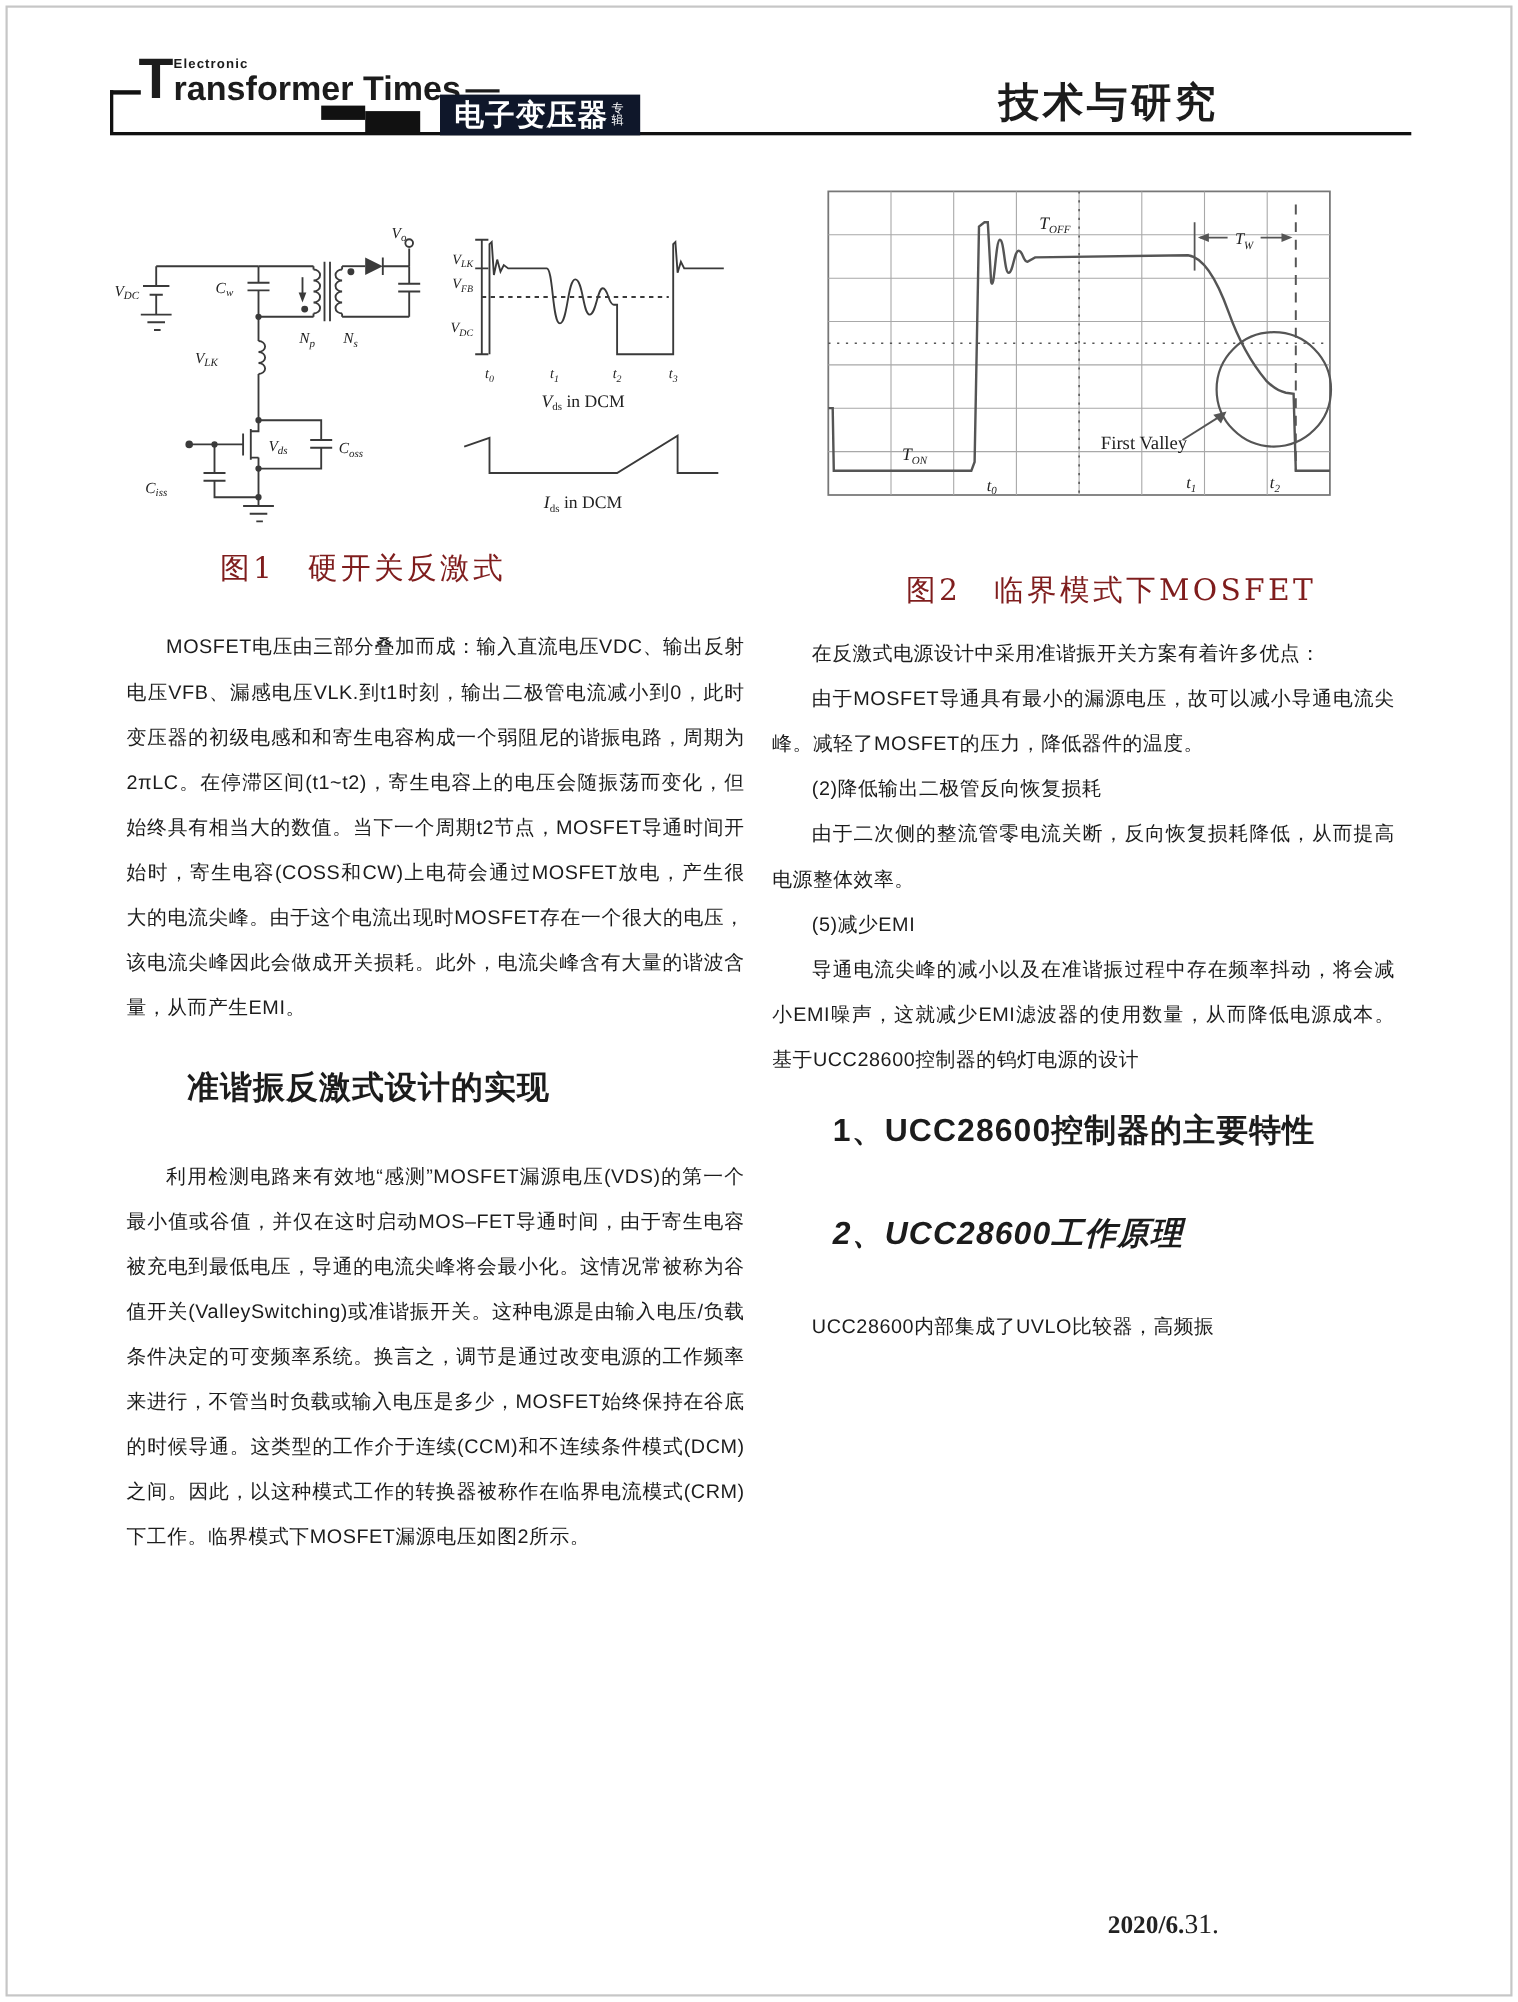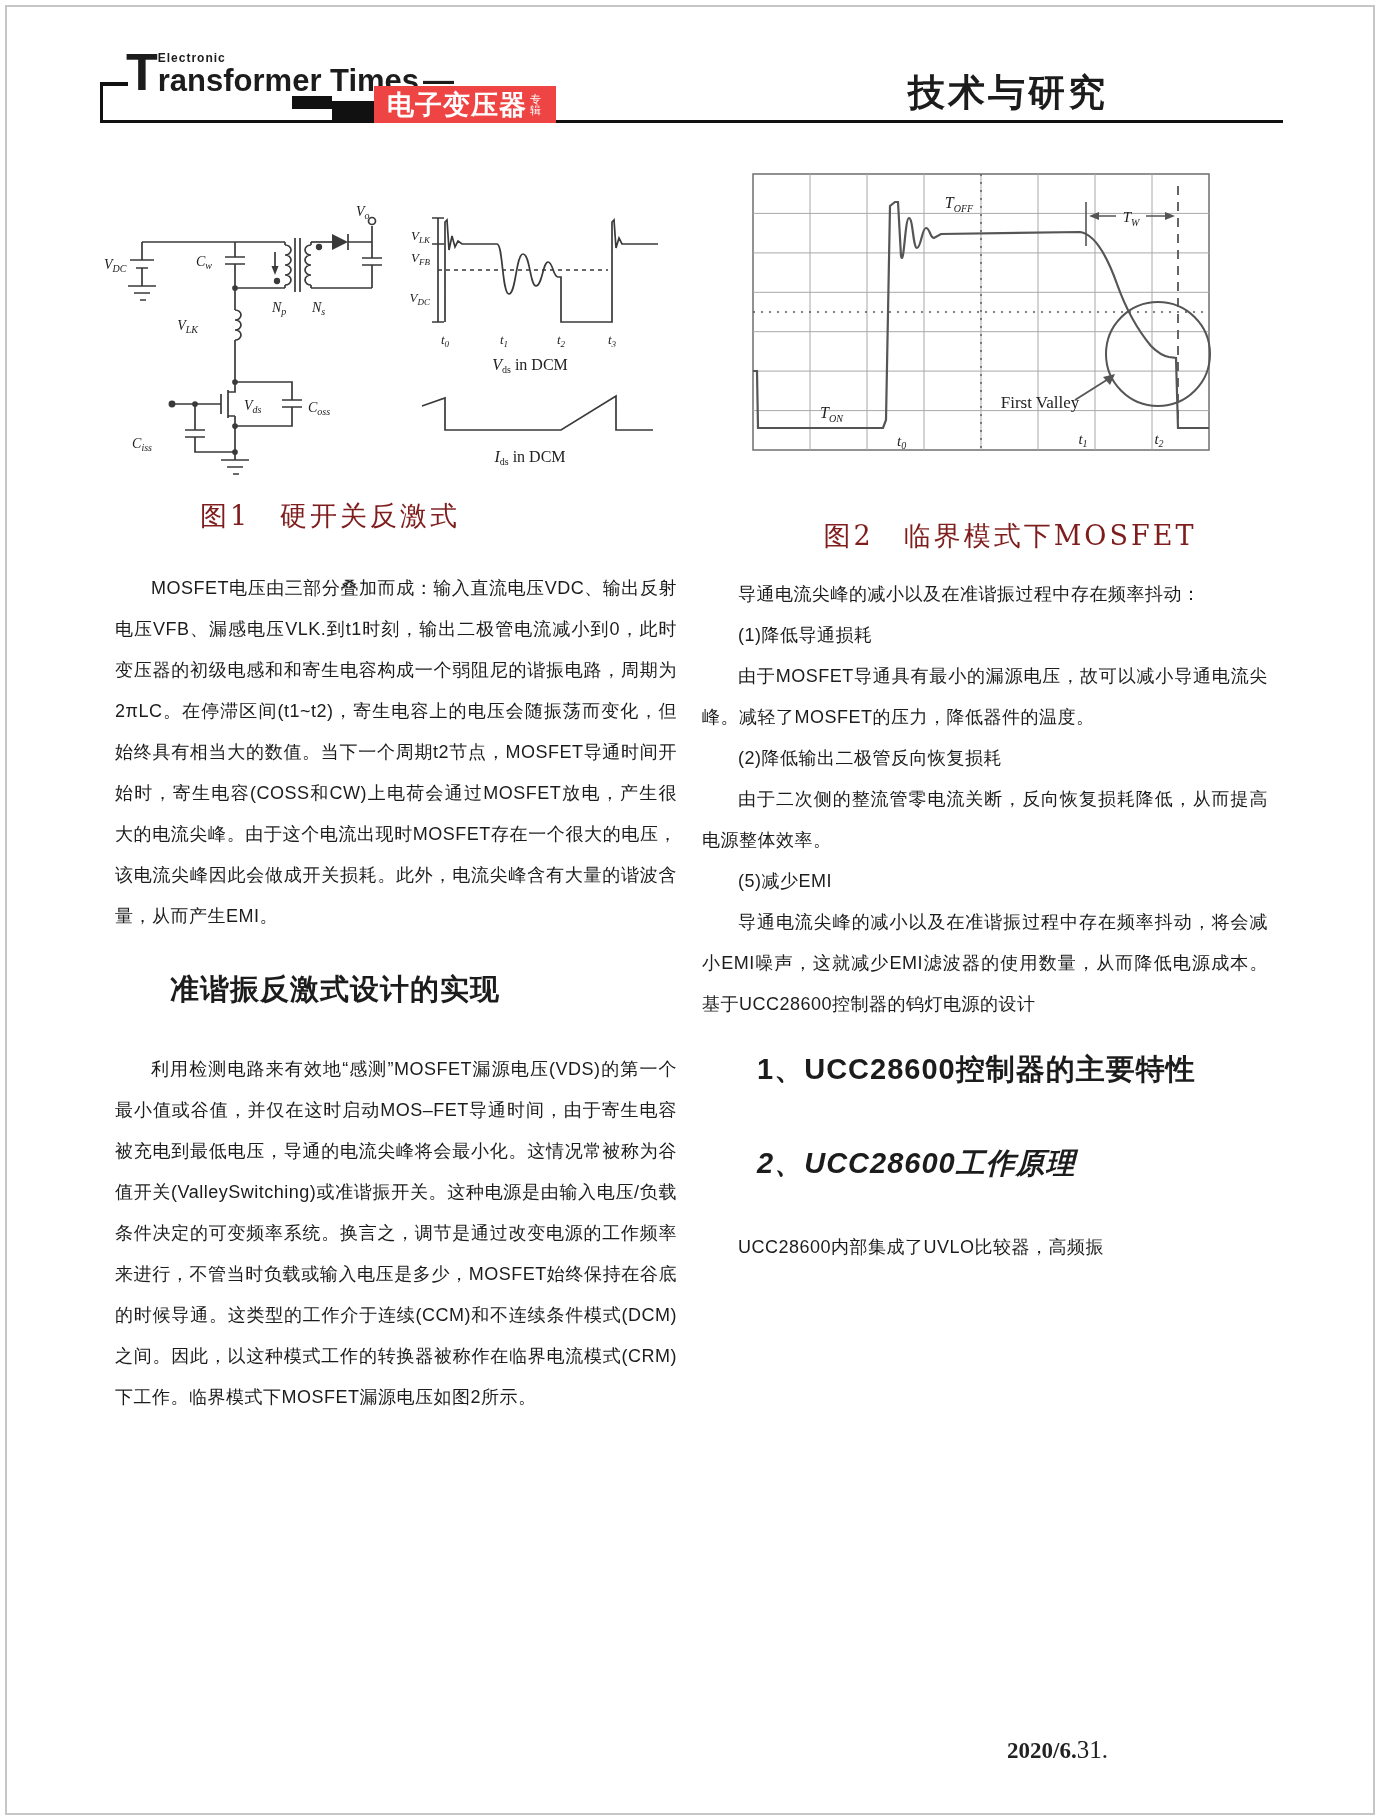--- a/index.html
+++ b/index.html
@@ -12,21 +12,21 @@
   .logo .big-t{font-size:52px;font-weight:bold;line-height:44px;letter-spacing:-2px;}
   .logo .stack{display:flex;flex-direction:column;margin-left:2px;}
   .logo .electronic{font-size:12px;font-weight:bold;line-height:16px;letter-spacing:1px;}
   .logo .rest{font-size:31px;font-weight:bold;line-height:30px;letter-spacing:0px;}
   .logo .dash{font-size:31px;font-weight:bold;line-height:30px;align-self:flex-end;margin-left:4px;}
   .bracket-dash{position:absolute;left:100px;top:82px;width:28px;height:4px;background:#111;}
   .bracket-v{position:absolute;left:100px;top:82px;width:3px;height:40px;background:#111;}
   .header-rule{position:absolute;left:100px;top:120px;width:1183px;height:3px;background:#111;}
   .badge-step1{position:absolute;left:292px;top:96px;width:40px;height:13px;background:#111;}
   .badge-step2{position:absolute;left:332px;top:101px;width:50px;height:21px;background:#111;}
-  .badge{position:absolute;left:374px;top:86px;width:182px;height:37px;background:#ef4444;
+  .badge{position:absolute;left:400px;top:86px;width:182px;height:37px;background:#0f172a;
          display:flex;align-items:center;justify-content:center;}
   .badge .txt{color:#fff;font-size:27px;font-weight:bold;letter-spacing:1px;}
   .badge .small{color:#fff;font-size:11px;line-height:11px;width:13px;word-break:break-all;margin-left:3px;}
   .section-title{position:absolute;right:272px;top:68px;font-size:37px;font-weight:bold;letter-spacing:3px;}
 
   
   .fig1-wrap{position:absolute;left:100px;top:160px;width:560px;}
   .fig2-wrap{position:absolute;left:745px;top:156px;width:490px;}
   .fig-caption{font-family:"DejaVu Serif",serif;font-size:27px;letter-spacing:3px;color:#7f1d1d;}
   .cap1{position:absolute;left:100px;top:498px;width:460px;text-align:center;}
@@ -200,22 +200,21 @@
   </div>
   <div class="fig-caption cap2">图2　临界模式下MOSFET</div>
 
   <div class="col col-left">
     <p class="para">MOSFET电压由三部分叠加而成：输入直流电压VDC、输出反射电压VFB、漏感电压VLK.到t1时刻，输出二极管电流减小到0，此时变压器的初级电感和和寄生电容构成一个弱阻尼的谐振电路，周期为2πLC。在停滞区间(t1~t2)，寄生电容上的电压会随振荡而变化，但始终具有相当大的数值。当下一个周期t2节点，MOSFET导通时间开始时，寄生电容(COSS和CW)上电荷会通过MOSFET放电，产生很大的电流尖峰。由于这个电流出现时MOSFET存在一个很大的电压，该电流尖峰因此会做成开关损耗。此外，电流尖峰含有大量的谐波含量，从而产生EMI。</p>
     <p class="subhead">准谐振反激式设计的实现</p>
     <p class="para">利用检测电路来有效地“感测”MOSFET漏源电压(VDS)的第一个最小值或谷值，并仅在这时启动MOS–FET导通时间，由于寄生电容被充电到最低电压，导通的电流尖峰将会最小化。这情况常被称为谷值开关(ValleySwitching)或准谐振开关。这种电源是由输入电压/负载条件决定的可变频率系统。换言之，调节是通过改变电源的工作频率来进行，不管当时负载或输入电压是多少，MOSFET始终保持在谷底的时候导通。这类型的工作介于连续(CCM)和不连续条件模式(DCM)之间。因此，以这种模式工作的转换器被称作在临界电流模式(CRM)下工作。临界模式下MOSFET漏源电压如图2所示。</p>
   </div>
 
   <div class="col col-right">
-    <p class="para">导通电流尖峰的减小以及在准谐振过程中存在频率抖动：</p>
-    <p class="para">(1)降低导通损耗</p>
+    <p class="para">在反激式电源设计中采用准谐振开关方案有着许多优点：</p>
     <p class="para">由于MOSFET导通具有最小的漏源电压，故可以减小导通电流尖峰。减轻了MOSFET的压力，降低器件的温度。</p>
     <p class="para">(2)降低输出二极管反向恢复损耗</p>
     <p class="para">由于二次侧的整流管零电流关断，反向恢复损耗降低，从而提高电源整体效率。</p>
     <p class="para">(5)减少EMI</p>
     <p class="para">导通电流尖峰的减小以及在准谐振过程中存在频率抖动，将会减小EMI噪声，这就减少EMI滤波器的使用数量，从而降低电源成本。基于UCC28600控制器的钨灯电源的设计</p>
     <p class="subhead subhead-r1">1、UCC28600控制器的主要特性</p>
     <p class="subhead subhead-r2">2、UCC28600工作原理</p>
     <p class="para">UCC28600内部集成了UVLO比较器，高频振</p>
   </div>
 

